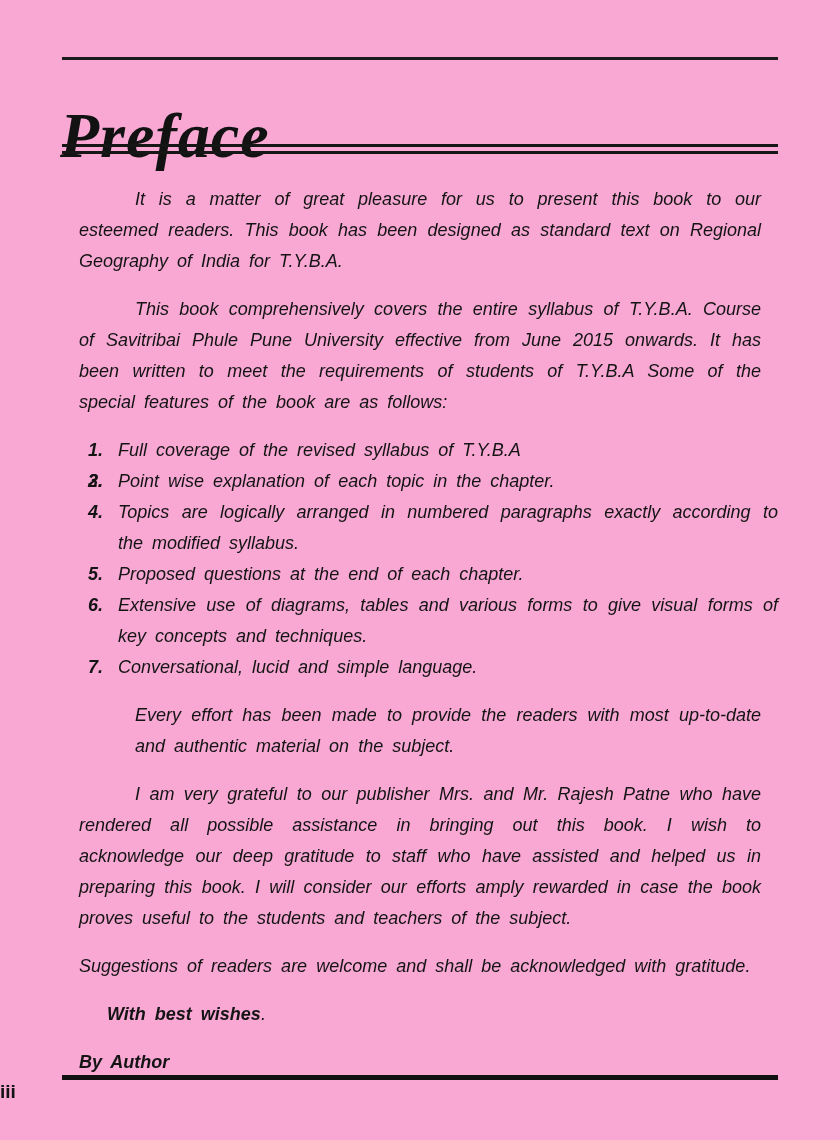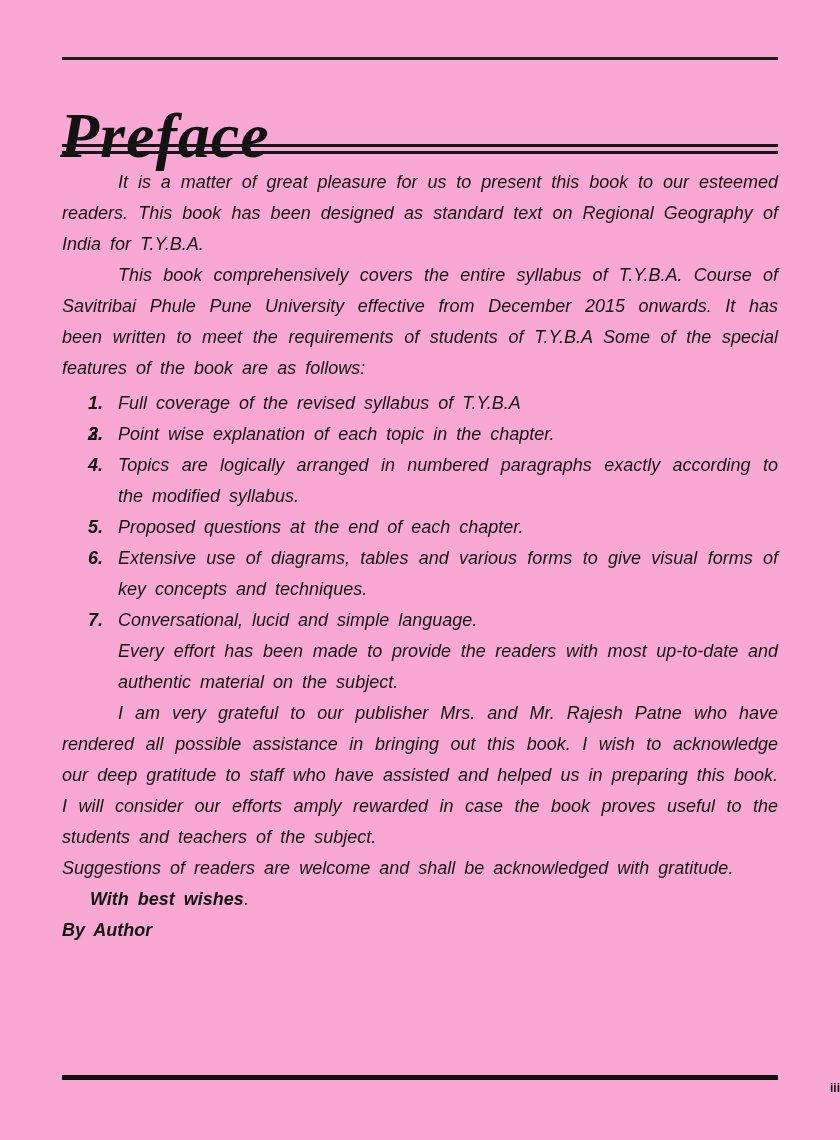--- a/index.html
+++ b/index.html
@@ -52,21 +52,21 @@
     position: absolute;
     left: 62px;
     right: 62px;
     top: 167px;
     font-style: italic;
     font-size: 18px;
     line-height: 31px;
     word-spacing: 4px;
     color: #141414;
   }
-  .body-text p { margin: 0; text-align: justify; }
+  .body-text p { margin: 17px; text-align: justify; }
   .para-indent { text-indent: 56px; }
   .para-plain  { text-indent: 0; text-align: left; }
 
   .feature-list {
     list-style: none;
     margin: 4px 0 0 0;
     padding: 0;
   }
   .feature-item {
     position: relative;
@@ -100,42 +100,42 @@
     right: 62px;
     top: 1075px;
     height: 5px;
     background: #111111;
   }
   .page-number {
     position: absolute;
     left: 0;
     right: 0;
     top: 1081px;
-    text-align: right;
+    text-align: left;
     font-weight: bold;
-    font-size: 12px;
+    font-size: 19px;
     color: #121212;
   }
 </style>
 </head>
 <body>
 
 <div class="page">
 
   <div class="top-rule"></div>
 
   <h1 class="page-title">Preface</h1>
 
   <div class="double-rule"></div>
 
   <div class="body-text">
 
     <p class="para-indent">It is a matter of great pleasure for us to present this book to our esteemed readers. This book has been designed as standard text on Regional Geography of India for T.Y.B.A.</p>
 
-    <p class="para-indent">This book comprehensively covers the entire syllabus of T.Y.B.A. Course of Savitribai Phule Pune University effective from December 2015 onwards. It has been written to meet the requirements of students of T.Y.B.A Some of the special features of the book are as follows:</p>
+    <p class="para-indent">This book comprehensively covers the entire syllabus of T.Y.B.A. Course of Savitribai Phule Pune University effective from June 2015 onwards. It has been written to meet the requirements of students of T.Y.B.A Some of the special features of the book are as follows:</p>
 
     <ol class="feature-list">
       <li class="feature-item">
         <span class="feature-num">1.</span>
         <span>Full coverage of the revised syllabus of T.Y.B.A</span>
       </li>
       <li class="feature-item">
         <span class="feature-num">2.</span>
       </li>
       <li class="feature-item">

